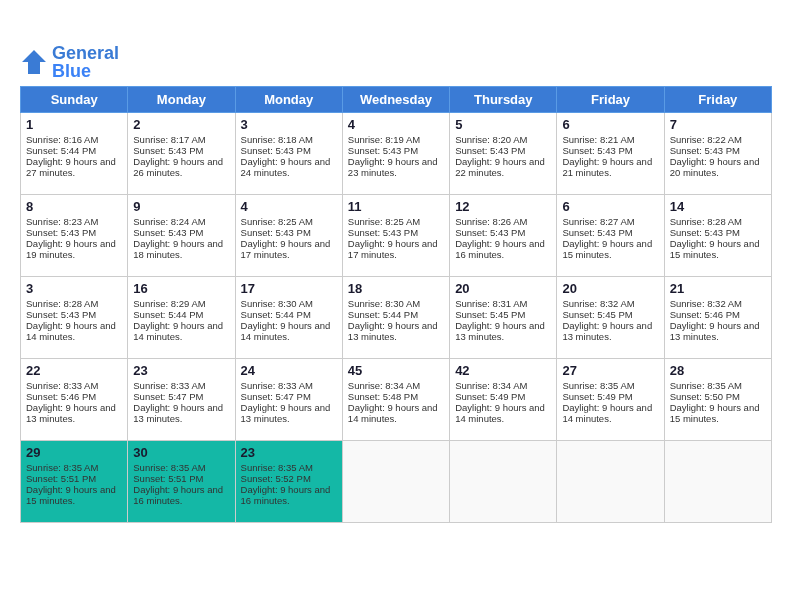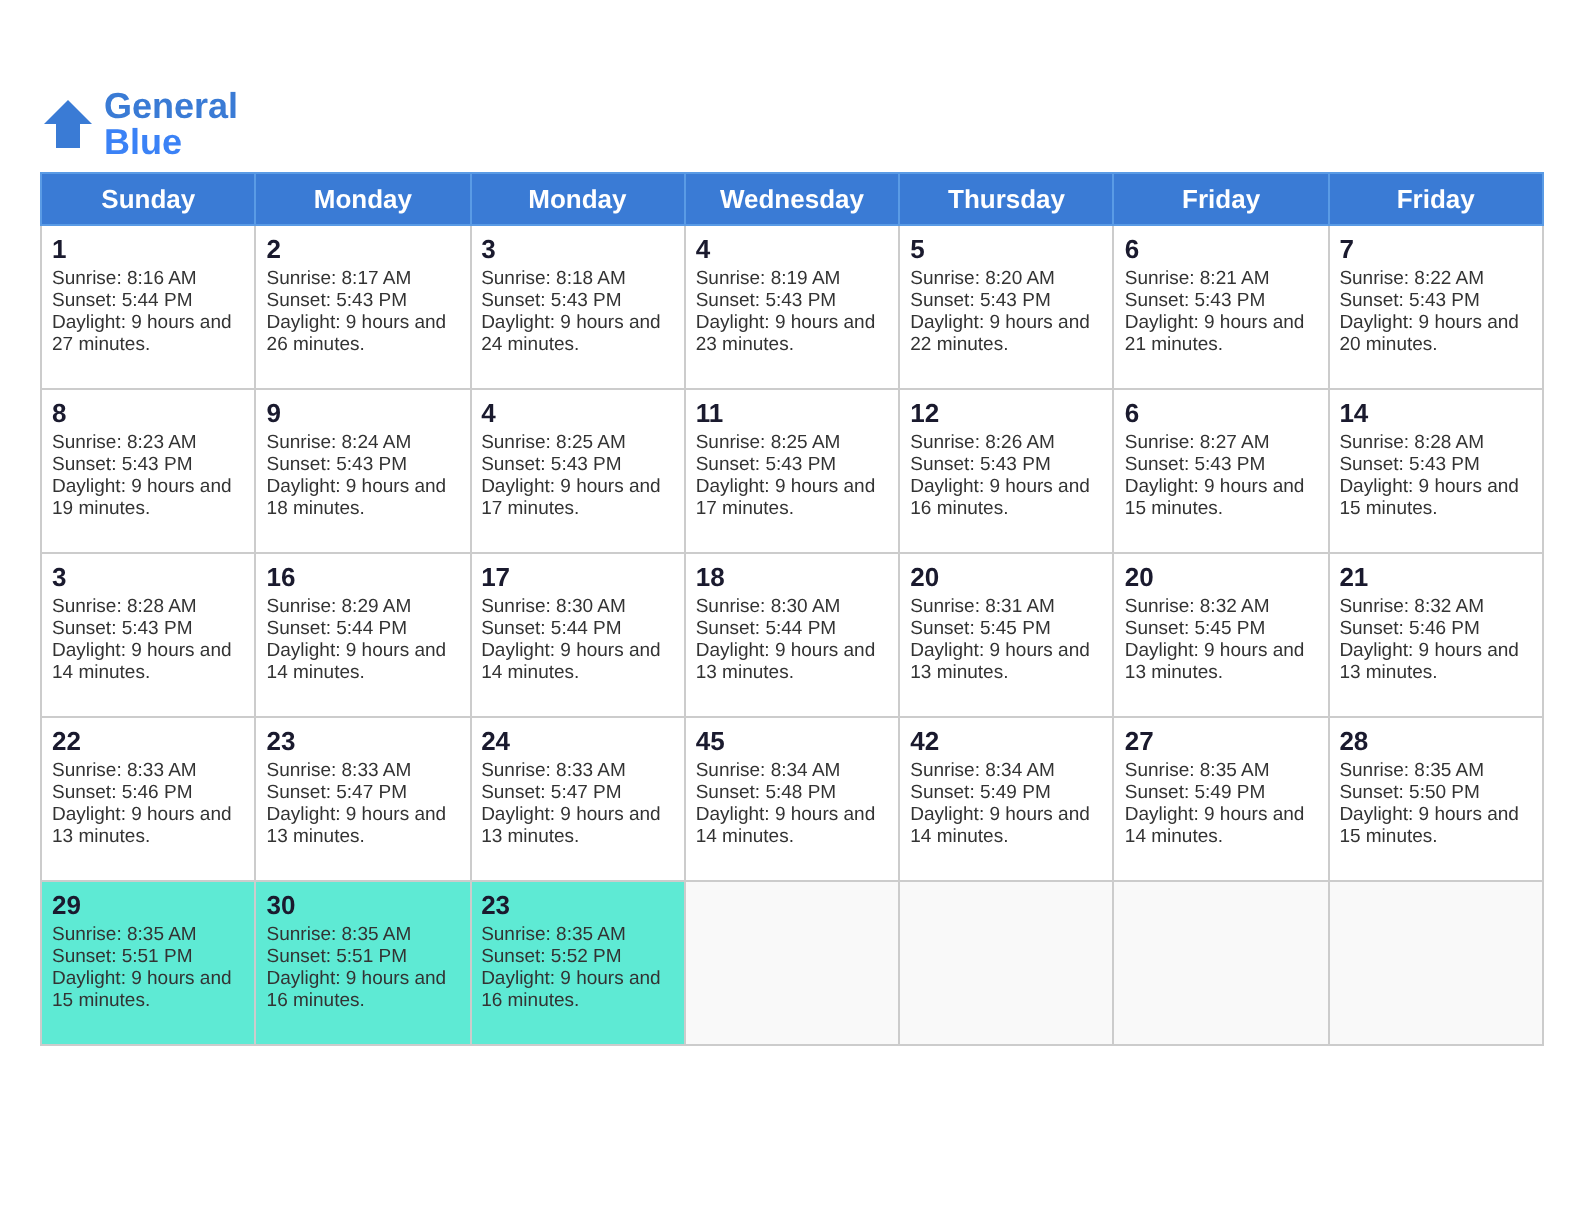--- a/index.html
+++ b/index.html
@@ -69,21 +69,21 @@
     .calendar td {
       border: 1px solid #ccc;
       vertical-align: top;
       padding: 4px 5px;
       font-size: 9.5px;
       color: #333;
       height: 82px;
       background: #fff;
     }
     .calendar tr:last-child td {
-      background: #5eead4;
+      background: #14b8a6;
     }
     .day-num {
       font-size: 13px;
       font-weight: bold;
       color: #1a1a2e;
       display: block;
       margin-bottom: 2px;
     }
     .empty-cell {
       background: #f9f9f9 !important;

